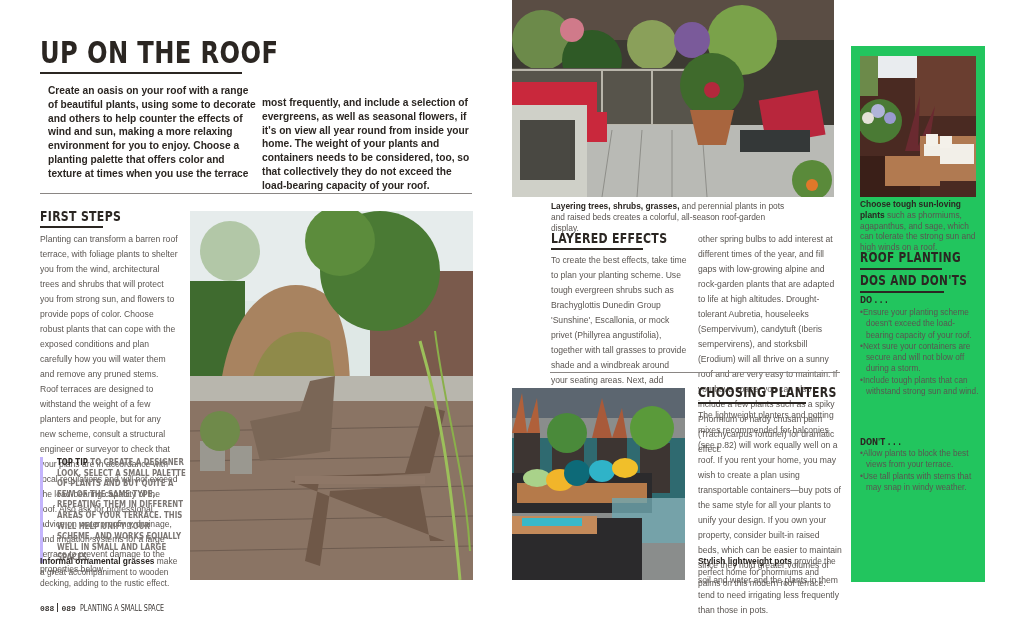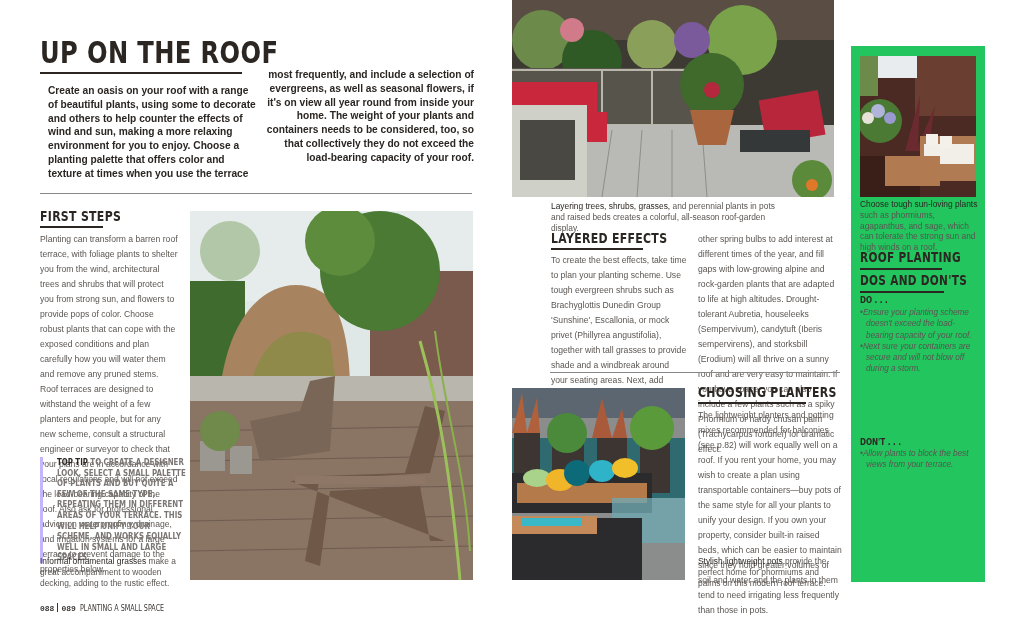--- a/index.html
+++ b/index.html
@@ -20,48 +20,48 @@
     }
     .h2-rule { height: 1.5px; background: #2b2622; }
     .body { font-size: 8.6px; line-height: 15px; color: #5a5551; }
     .tip { left: 40px; top: 457px; width: 130px; border-left: 3px solid #c4b5fd; padding-left: 14px; }
     .tip-text {
       font-family: "DejaVu Sans", sans-serif; font-weight: bold; font-size: 9px; line-height: 10.6px;
       color: #7b7673; transform: scaleX(0.78); transform-origin: left top; width: 166px;
     }
     .tip-text b { color: #2b2622; }
     .cap { font-size: 8.4px; line-height: 10.8px; color: #5a5551; }
-    .cap b { color: #2b2622; font-weight: normal; }
+    .cap b { color: #2b2622; font-weight: bold; }
     .photo { overflow: hidden; }
     .sidebar { left: 851px; top: 46px; width: 134px; height: 536px; background: #22c55e; }
     .side-h {
       font-family: "DejaVu Sans", sans-serif; font-weight: bold; font-size: 13.5px; color: #2b2622;
       transform: scaleX(0.78); transform-origin: left top; white-space: nowrap; letter-spacing: 0.4px;
     }
     .side-sub {
       font-family: "DejaVu Sans", sans-serif; font-weight: bold; font-size: 9px; color: #2b2622;
       transform: scaleX(0.8); transform-origin: left top; white-space: nowrap;
     }
     .side-list { list-style: none; font-size: 8.2px; line-height: 11.3px; color: #5a5551; width: 122px; }
-    .side-list li { padding-left: 8px; text-indent: -6px; font-style: italic; }
+    .side-list li { padding-left: 8px; text-indent: -6px; }
     .side-list li::before { content: "\2022 "; }
     .footer { left: 40px; top: 603px; font-size: 8px; color: #3a3633; white-space: nowrap; }
     .footer .pn { font-family: Liberation Mono, monospace; font-weight: bold; }
     .footer .sep { display: inline-block; width: 1px; height: 9px; background: #3a3633; margin: 0 3px; vertical-align: -1px; }
     .footer .sec { font-family: "DejaVu Sans", sans-serif; transform: scaleX(0.8); display: inline-block; transform-origin: left center; margin-left: 4px; }
     .divider-mid { left: 550px; top: 372px; width: 290px; height: 1px; background: #8a8684; }
   </style>
 </head>
 <body>
 
 <div class="abs title">UP ON THE ROOF</div>
 <div class="abs title-rule"></div>
 
 <p class="abs intro" style="left:48px; top:84px;">Create an oasis on your roof with a range of beautiful plants, using some to decorate and others to help counter the effects of wind and sun, making a more relaxing environment for you to enjoy. Choose a planting palette that offers color and texture at times when you use the terrace</p>
-<p class="abs intro" style="left:262px; top:68px;text-align:right;">most frequently, and include a selection of evergreens, as well as seasonal flowers, if it's on view all year round from inside your home. The weight of your plants and containers needs to be considered, too, so that collectively they do not exceed the load-bearing capacity of your roof.</p>
+<p class="abs intro" style="left:262px; top:96px;">most frequently, and include a selection of evergreens, as well as seasonal flowers, if it's on view all year round from inside your home. The weight of your plants and containers needs to be considered, too, so that collectively they do not exceed the load-bearing capacity of your roof.</p>
 <div class="abs intro-rule"></div>
 
 <div class="abs h2" style="left:40px; top:208px;">FIRST STEPS</div>
 <div class="abs h2-rule" style="left:40px; top:226px; width:63px;"></div>
 <p class="abs body" style="left:40px; top:232px; width:138px;">Planting can transform a barren roof terrace, with foliage plants to shelter you from the wind, architectural trees and shrubs that will protect you from strong sun, and flowers to provide pops of color. Choose robust plants that can cope with the exposed conditions and plan carefully how you will water them and remove any pruned stems. Roof terraces are designed to withstand the weight of a few planters and people, but for any new scheme, consult a structural engineer or surveyor to check that your plans are in accordance with local regulations and will not exceed the load-bearing capacity of the roof. Also ask for professional advice on waterproofing, drainage, and irrigation systems for a large terrace to prevent damage to the properties below.</p>
 
 <div class="abs tip">
   <div class="tip-text"><b>TOP TIP</b> <span>TO CREATE A DESIGNER LOOK, SELECT A SMALL PALETTE OF PLANTS AND BUY QUITE A FEW OF THE SAME TYPE, REPEATING THEM IN DIFFERENT AREAS OF YOUR TERRACE. THIS WILL HELP UNIFY YOUR SCHEME, AND WORKS EQUALLY WELL IN SMALL AND LARGE SPACES.</span></div>
 </div>
 
@@ -199,23 +199,25 @@
 
   <div class="abs side-h" style="left:9px; top:203px;">ROOF PLANTING</div>
   <div class="abs h2-rule" style="left:9px; top:222px; width:82px;"></div>
   <div class="abs side-h" style="left:9px; top:226px;">DOS AND DON'TS</div>
   <div class="abs h2-rule" style="left:9px; top:245px; width:84px;"></div>
 
   <div class="abs side-sub" style="left:9px; top:249px;">DO . . .</div>
   <ul class="abs side-list" style="left:7px; top:261px;">
     <li>Ensure your planting scheme doesn't exceed the load-bearing capacity of your roof.</li>
     <li>Next sure your containers are secure and will not blow off during a storm.</li>
+    <li>Include tough plants that can withstand strong sun and wind.</li>
   </ul>
 
   <div class="abs side-sub" style="left:9px; top:391px;">DON'T . . .</div>
   <ul class="abs side-list" style="left:7px; top:402px;">
     <li>Allow plants to block the best views from your terrace.</li>
+    <li>Use tall plants with stems that may snap in windy weather.</li>
   </ul>
 </div>
 
 <div class="abs footer">
   <span class="pn">088</span><span class="sep"></span><span class="pn">089</span><span class="sec">PLANTING A SMALL SPACE</span>
 </div>
 
 </body></html>

